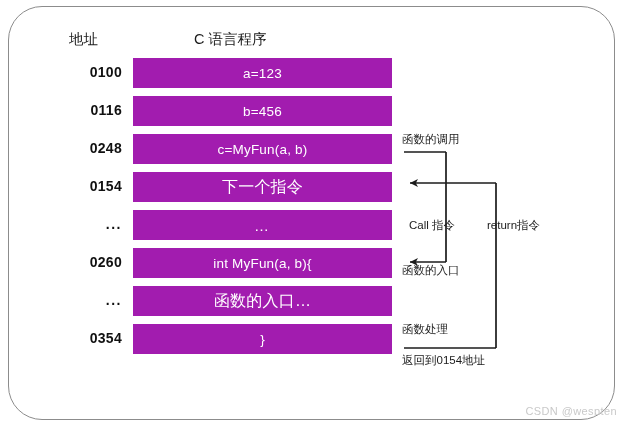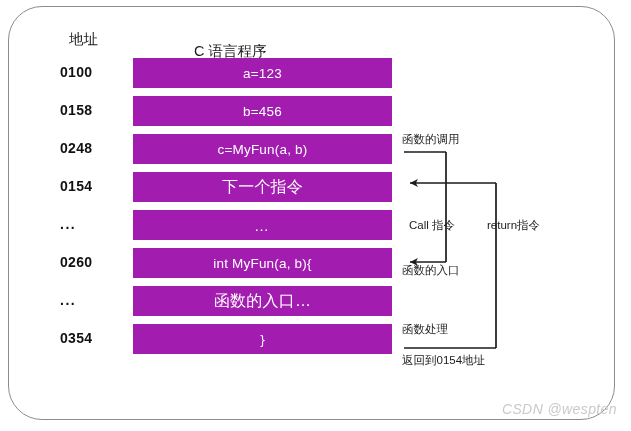--- a/index.html
+++ b/index.html
@@ -32,28 +32,28 @@
   }
   
   .col-head {
     position: absolute;
     font-size: 14.5px;
     color: #1b1b1b;
     font-weight: 400;
     white-space: nowrap;
   }
   #head-address { left: 69px;  top: 30px; }
-  #head-program { left: 194px; top: 42px; }
+  #head-program { left: 194px; top: 30px; }
 
   
   .addr {
     position: absolute;
     left: 60px;
     width: 62px;
-    text-align: left;
+    text-align: right;
     font-size: 14px;
     font-weight: bold;
     color: #111111;
     letter-spacing: 0.3px;
   }
   .addr.ellip {
     font-weight: bold;
     letter-spacing: 1.5px;
   }
 
@@ -100,39 +100,38 @@
     width: 631px;
     height: 431px;
     pointer-events: none;
   }
 
   
   #watermark {
     position: absolute;
     right: 22px;
     bottom: 14px;
-    font-size: 14px;
+    font-size: 11px;
     color: #c9c9c9;
     white-space: nowrap;
     letter-spacing: 0.4px;
-    font-style: italic;
   }
 </style>
 </head>
 <body>
 
 <div id="canvas">
 
   <div id="frame"></div>
 
   <div class="col-head" id="head-address">地址</div>
   <div class="col-head" id="head-program">C 语言程序</div>
 
   <div class="addr" style="top:64px">0100</div>
-  <div class="addr" style="top:102px">0158</div>
+  <div class="addr" style="top:102px">0116</div>
   <div class="addr" style="top:140px">0248</div>
   <div class="addr" style="top:178px">0154</div>
   <div class="addr ellip" style="top:216px">...</div>
   <div class="addr" style="top:254px">0260</div>
   <div class="addr ellip" style="top:292px">...</div>
   <div class="addr" style="top:330px">0354</div>
 
   <div class="bar" style="top:58px">
     <span class="bar-label">a=123</span>
   </div>

